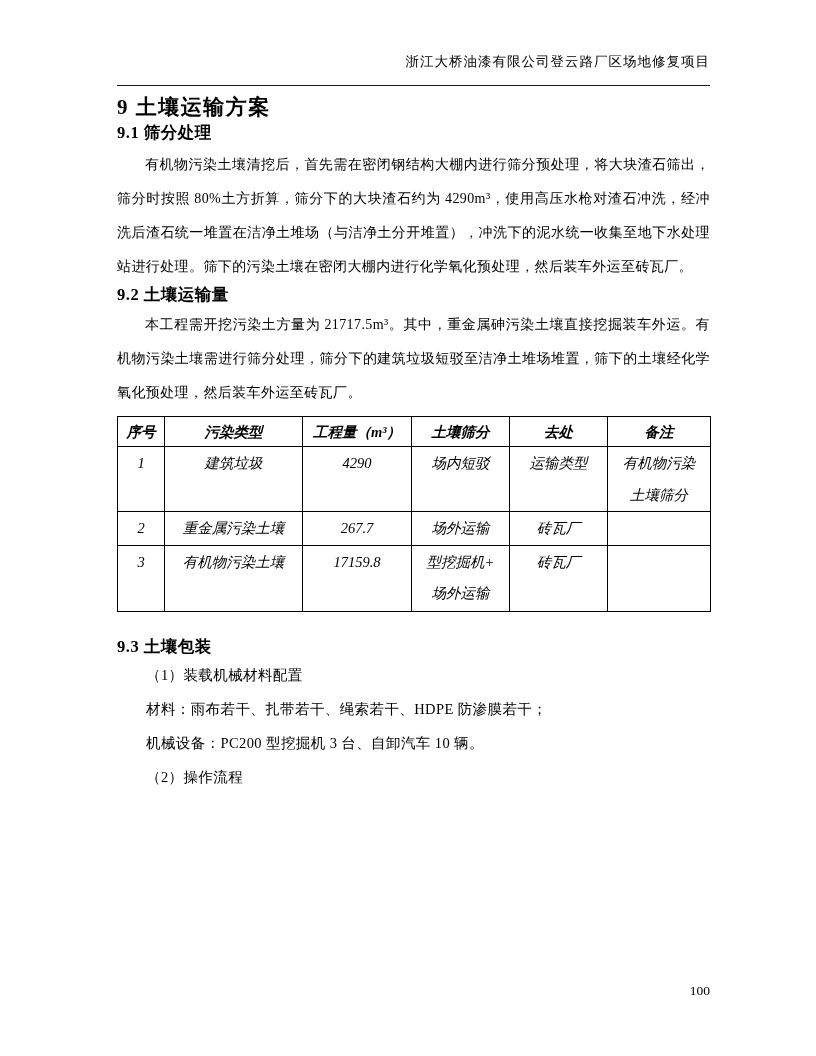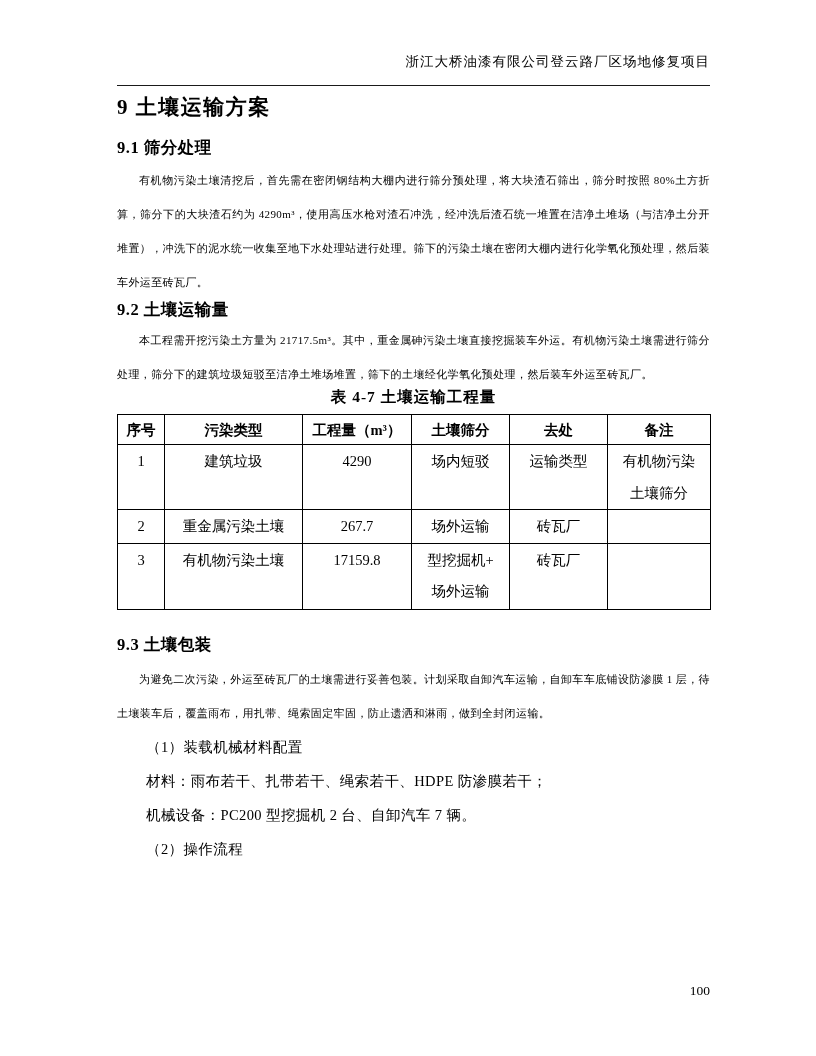--- a/index.html
+++ b/index.html
@@ -44,25 +44,25 @@
     line-height: 26px;
     margin: 8px 0 0 0;
   }
   .section-heading {
     font-size: 16.5px;
     font-weight: bold;
     letter-spacing: 0.5px;
     line-height: 22px;
     margin: 0;
   }
-  #h91 { margin-top: 17px; }
+  #h91 { margin-top: 2px; }
   #h92 { margin-top: 0px; }
   #h93 { margin-top: 24px; }
   .body-par {
-    font-size: 11px;
+    font-size: 14px;
     line-height: 34px;
     letter-spacing: 0.4px;
     text-align: justify;
     text-indent: 2em;
     margin: 0;
   }
   #p91 { margin-top: 4px; }
   #p92 { margin-top: 2px; }
   #p93 { margin-top: 6px; }
   .item-line {
@@ -84,20 +84,21 @@
     border-collapse: collapse;
     table-layout: fixed;
     width: 593px;
     margin-top: 6px;
   }
   .data-table th, .data-table td {
     border: 1.5px solid #000000;
     font-size: 14.5px;
     text-align: center;
     padding: 0;
+    font-style: italic;
   }
   .data-table thead th {
     font-weight: bold;
     height: 30px;
     vertical-align: middle;
     line-height: 20px;
   }
   .data-table tbody td {
     vertical-align: top;
     line-height: 31.5px;
@@ -127,21 +128,20 @@
   <div class="content">
 
     <h1 class="doc-title">9 土壤运输方案</h1>
 
     <h2 class="section-heading" id="h91">9.1 筛分处理</h2>
     <p class="body-par" id="p91">有机物污染土壤清挖后，首先需在密闭钢结构大棚内进行筛分预处理，将大块渣石筛出，筛分时按照 80%土方折算，筛分下的大块渣石约为 4290m³，使用高压水枪对渣石冲洗，经冲洗后渣石统一堆置在洁净土堆场（与洁净土分开堆置），冲洗下的泥水统一收集至地下水处理站进行处理。筛下的污染土壤在密闭大棚内进行化学氧化预处理，然后装车外运至砖瓦厂。</p>
 
     <h2 class="section-heading" id="h92">9.2 土壤运输量</h2>
     <p class="body-par" id="p92">本工程需开挖污染土方量为 21717.5m³。其中，重金属砷污染土壤直接挖掘装车外运。有机物污染土壤需进行筛分处理，筛分下的建筑垃圾短驳至洁净土堆场堆置，筛下的土壤经化学氧化预处理，然后装车外运至砖瓦厂。</p>
 
-    <div class="table-title">表 4-7 土壤运输工程量</div>
 
     <table class="data-table">
       <colgroup>
         <col style="width:47px">
         <col style="width:138px">
         <col style="width:109px">
         <col style="width:98px">
         <col style="width:98px">
         <col style="width:103px">
       </colgroup>
@@ -179,24 +179,23 @@
           <td>17159.8</td>
           <td>型挖掘机+
 场外运输</td>
           <td>砖瓦厂</td>
           <td></td>
         </tr>
       </tbody>
     </table>
 
     <h2 class="section-heading" id="h93">9.3 土壤包装</h2>
-    <p class="body-par" id="p93">为避免二次污染，外运至砖瓦厂的土壤需进行妥善包装。计划采取自卸汽车运输，自卸车车底铺设防渗膜 1 层，待土壤装车后，覆盖雨布，用扎带、绳索固定牢固，防止遗洒和淋雨，做到全封闭运输。</p>
 
     <p class="item-line">（1）装载机械材料配置</p>
     <p class="item-line">材料：雨布若干、扎带若干、绳索若干、HDPE 防渗膜若干；</p>
-    <p class="item-line">机械设备：PC200 型挖掘机 2 台、自卸汽车 7 辆。</p>
+    <p class="item-line">机械设备：PC200 型挖掘机 3 台、自卸汽车 10 辆。</p>
     <p class="item-line">（2）操作流程</p>
 
   </div>
 
   <div class="page-number">100</div>
 
 </div>
 
 </body></html>

